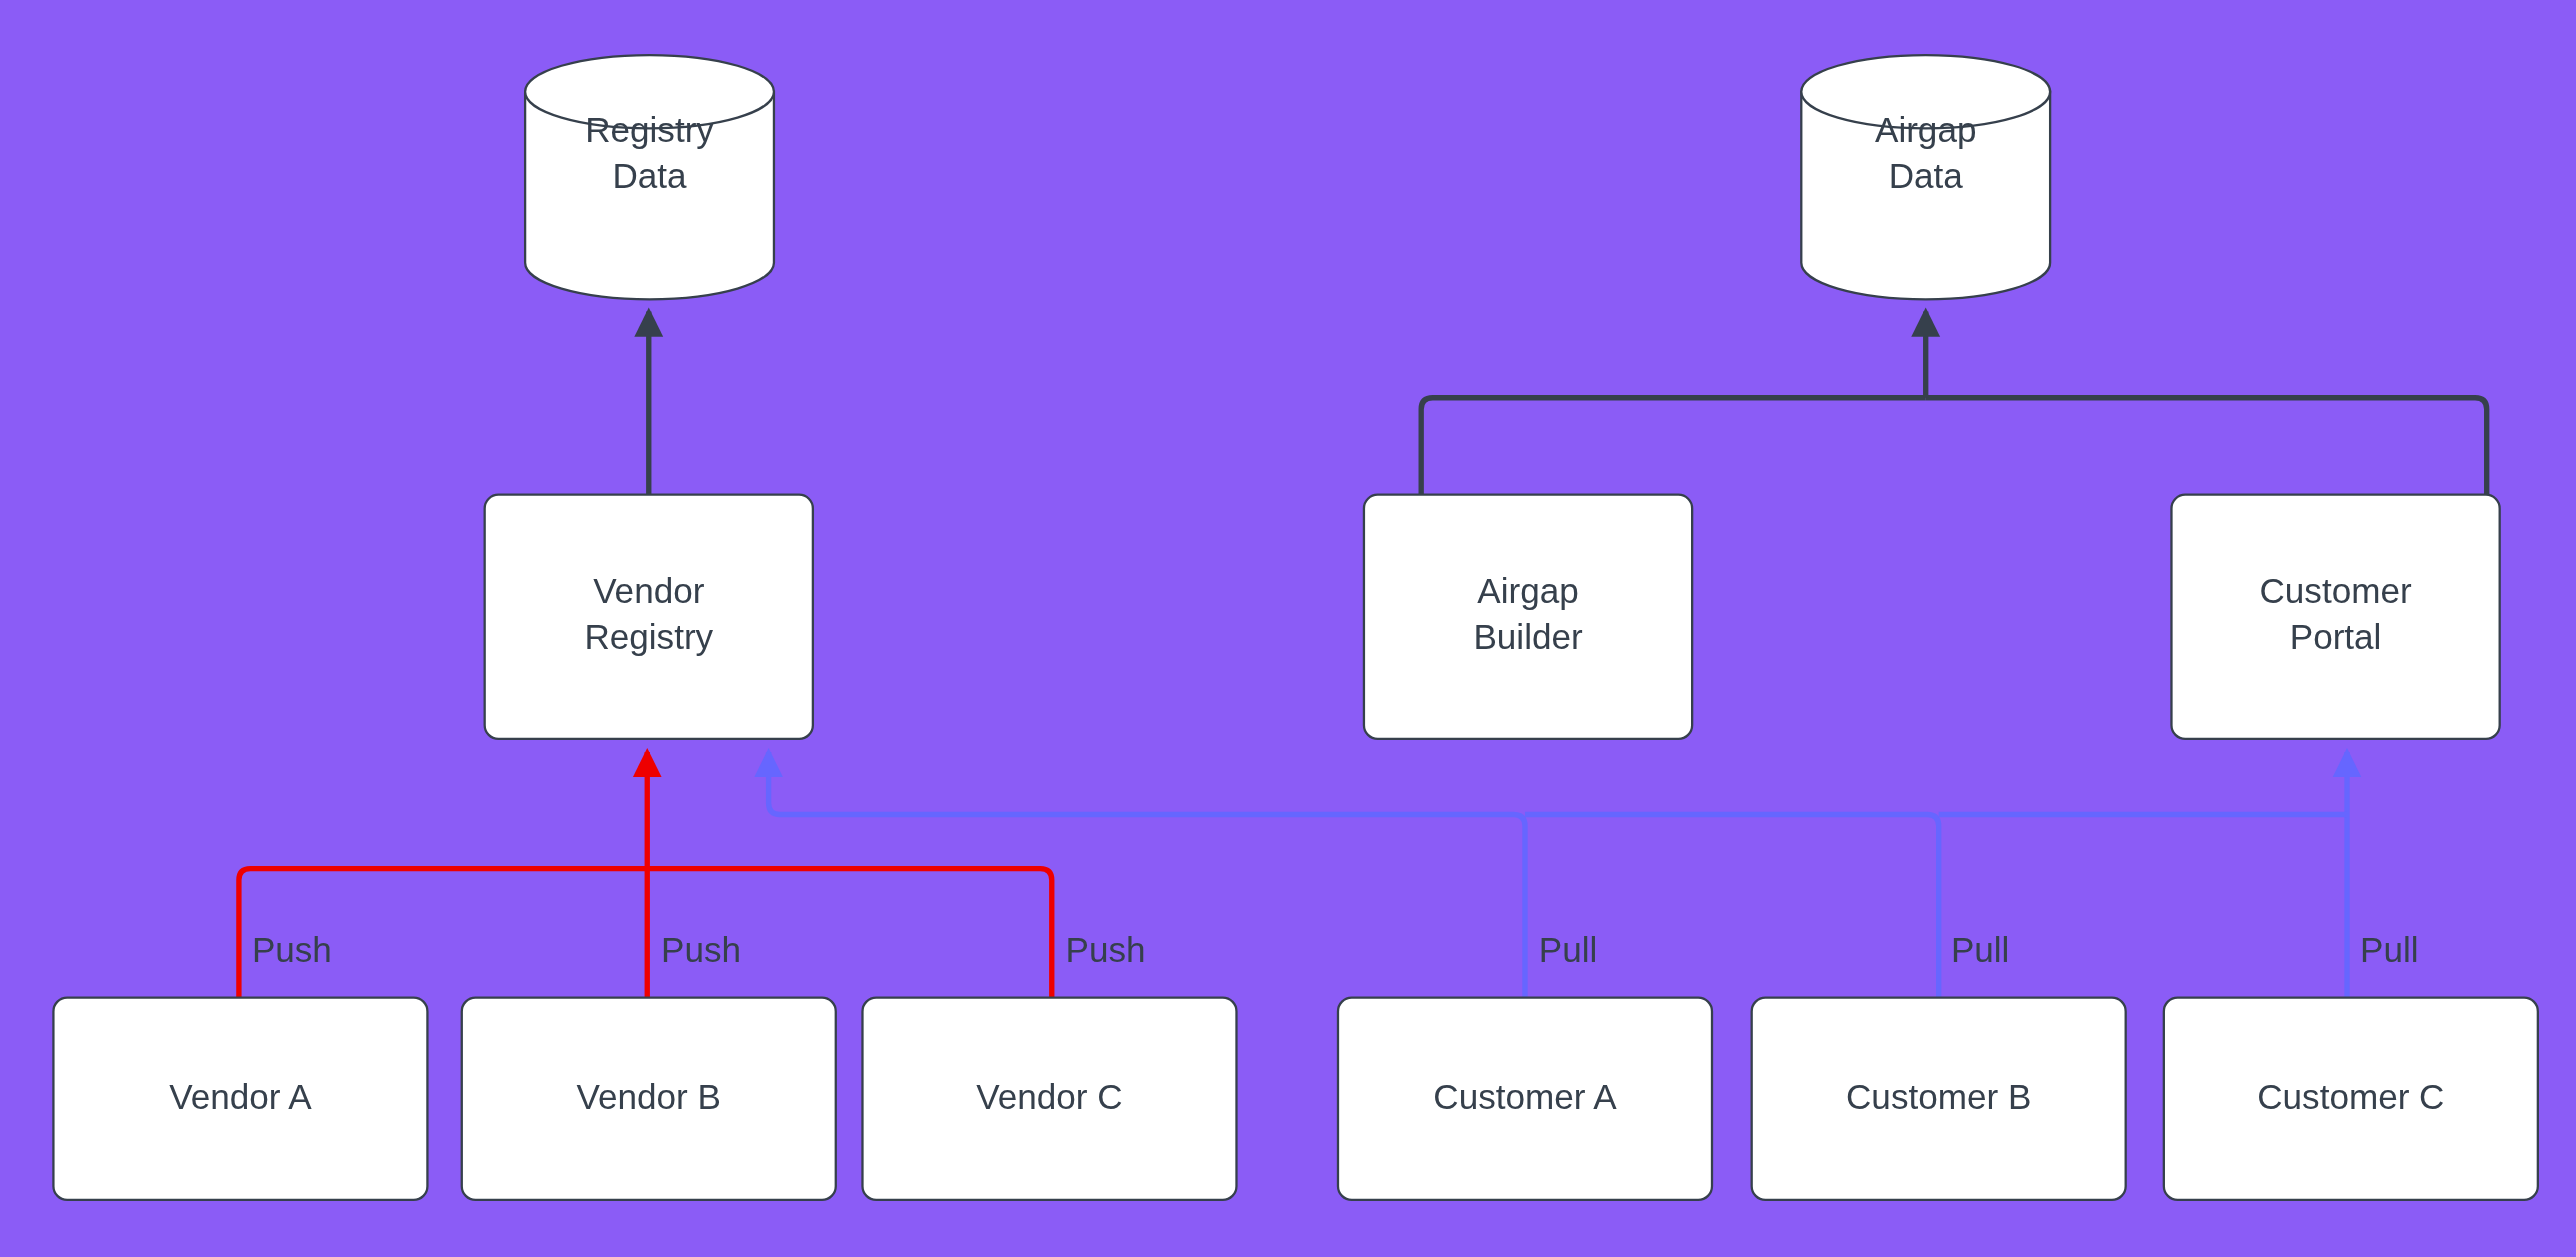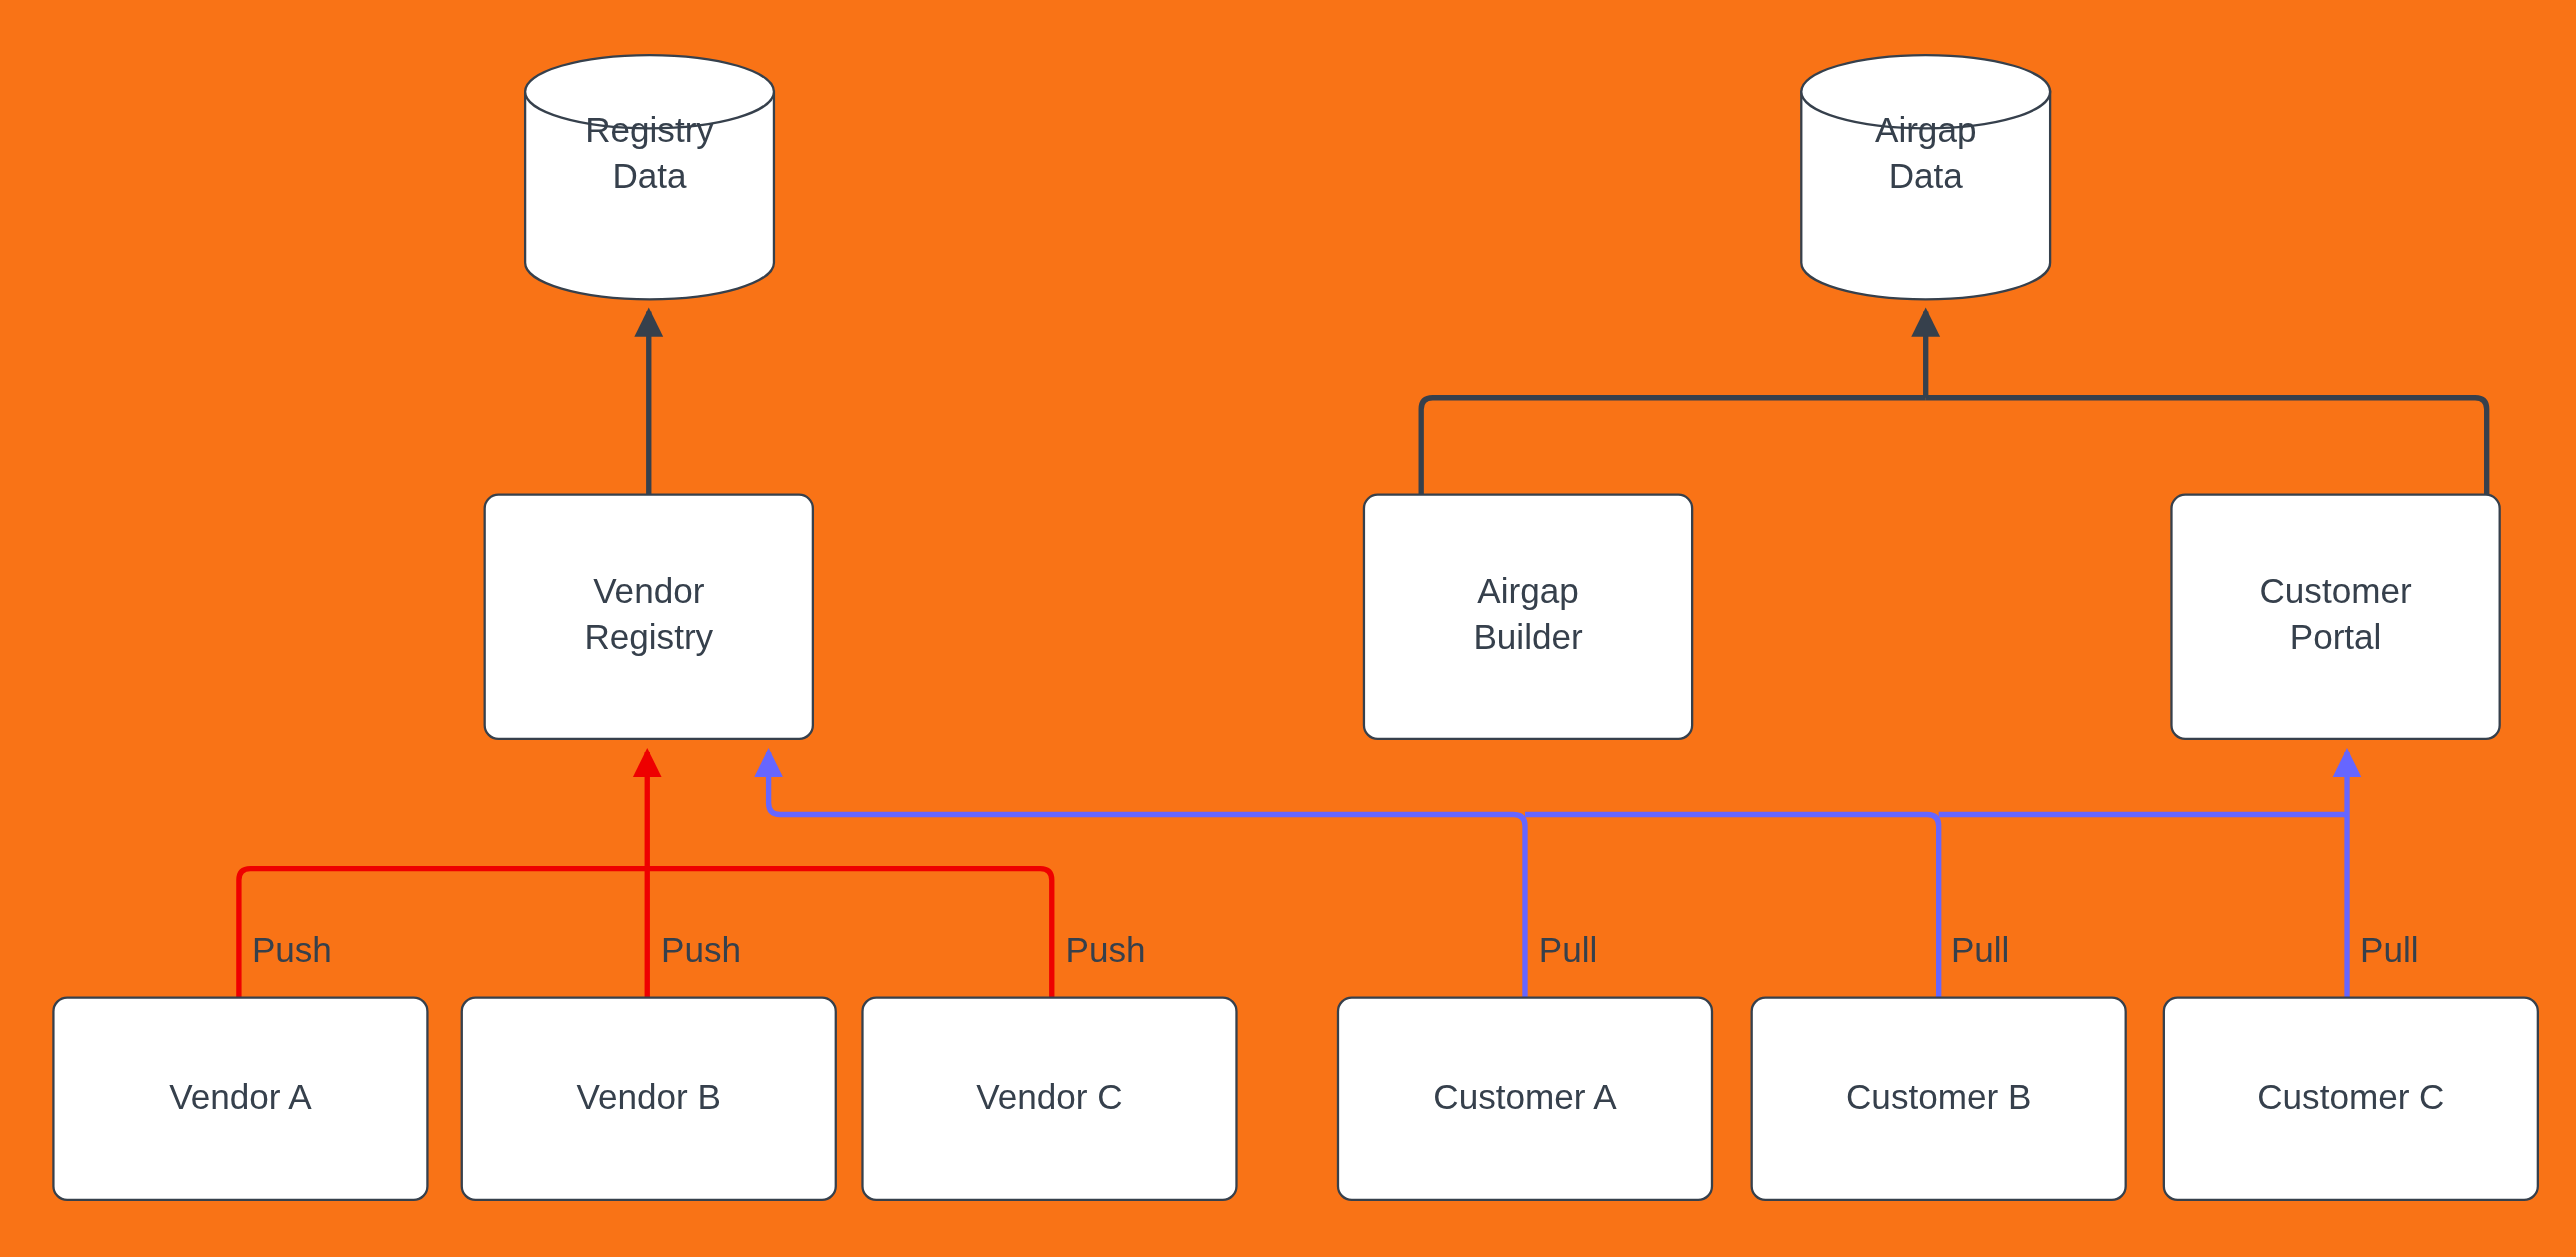--- a/index.html
+++ b/index.html
@@ -4,21 +4,21 @@
 <style>
   html, body {
     margin: 0;
     padding: 0;
     background: #ffffff;
   }
   #stage {
     position: relative;
     width: 2576px;
     height: 1258px;
-    background: #f97316;
+    background: #8b5cf6;
     overflow: hidden;
     font-family: "Liberation Sans", sans-serif;
   }
   #diagram {
     position: absolute;
     top: 0;
     left: 0;
     width: 2576px;
     height: 1258px;
     display: block;

